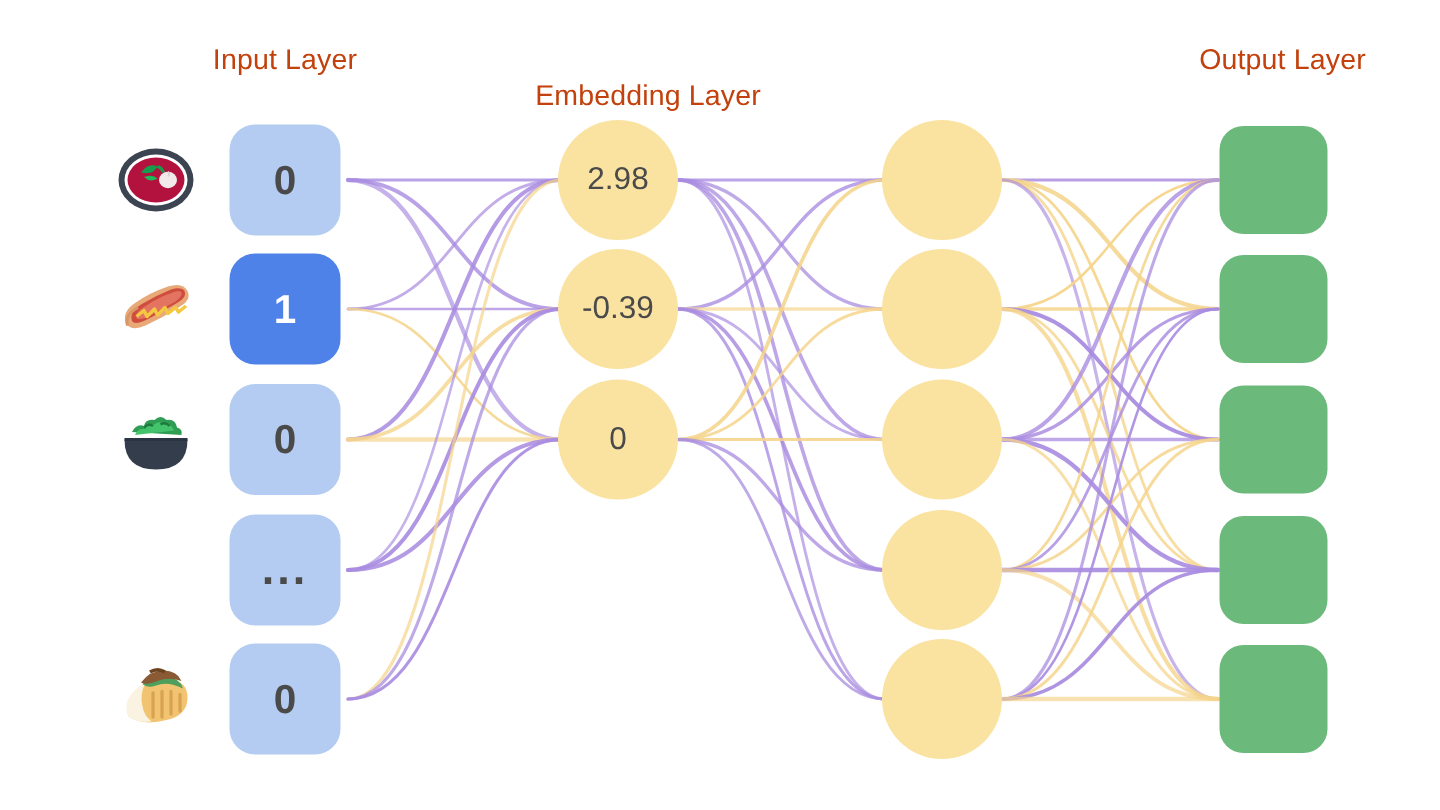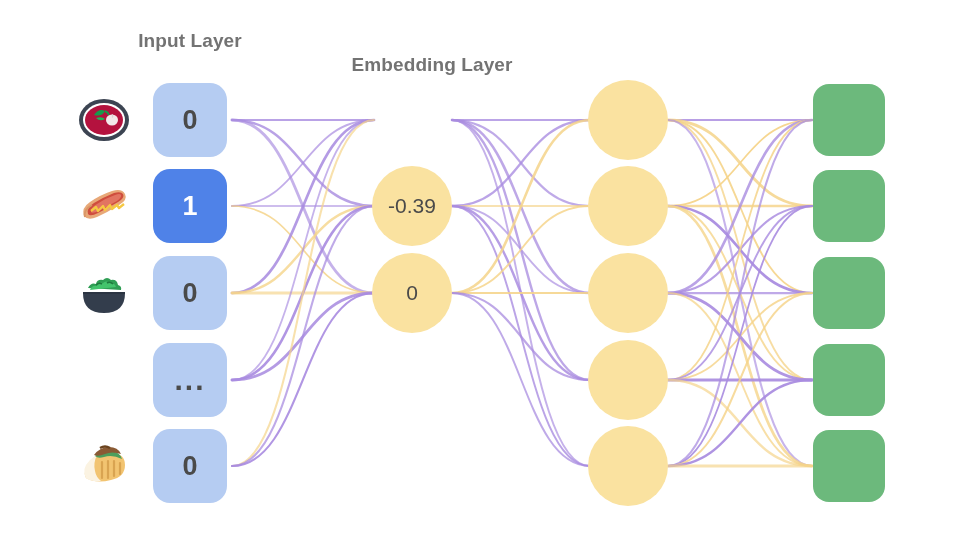--- a/index.html
+++ b/index.html
@@ -17,22 +17,22 @@
   #diagram-root {
     position: relative;
     width: 960px;
     height: 540px;
     background: #ffffff;
   }
   
   .layer-title {
     position: absolute;
     font-size: 19px;
-    font-weight: bold;
-    color: #737373;
+    font-weight: normal;
+    color: #c2410c;
     letter-spacing: 0.1px;
     text-align: left;
     white-space: nowrap;
     transform: translateX(-50%);
   }
   #title-input  { left: 190px; top: 30px; }
   #title-embed  { left: 432px; top: 30px; margin-top: 24px; }
   #title-output { left: 855px; top: 30px; }
 
   
@@ -103,20 +103,21 @@
     left: 849px;
   }
 </style>
 </head>
 <body>
 
 <div id="diagram-root">
 
   <div class="layer-title" id="title-input">Input Layer</div>
   <div class="layer-title" id="title-embed">Embedding Layer</div>
+  <div class="layer-title" id="title-output">Output Layer</div>
 
   <svg id="edges-svg" viewBox="0 0 960 540" xmlns="http://www.w3.org/2000/svg">
     <g id="edge-group" fill="none" stroke-width="2.1" stroke-linecap="round">
         <path d="M232 120 C303 120, 303 120, 374 120" stroke="#a98ce0" stroke-width="2.02" opacity="0.81" fill="none"></path>
         <path d="M232 120 C303 120, 303 206, 374 206" stroke="#a98ce0" stroke-width="2.54" opacity="0.81" fill="none"></path>
         <path d="M232 120 C303 120, 303 293, 374 293" stroke="#a98ce0" stroke-width="2.88" opacity="0.67" fill="none"></path>
         <path d="M232 206 C303 206, 303 120, 374 120" stroke="#a98ce0" stroke-width="1.89" opacity="0.71" fill="none"></path>
         <path d="M232 206 C303 206, 303 206, 374 206" stroke="#a98ce0" stroke-width="1.68" opacity="0.77" fill="none"></path>
         <path d="M232 206 C303 206, 303 293, 374 293" stroke="#f5d48a" stroke-width="1.70" opacity="0.85" fill="none"></path>
         <path d="M232 293 C303 293, 303 120, 374 120" stroke="#a98ce0" stroke-width="2.73" opacity="0.87" fill="none"></path>
@@ -215,20 +216,21 @@
       <path d="M26 24 v16 M32 23 v17 M38 23 v15 M44 25 v11" stroke="#d9a451" stroke-width="2.2" fill="none" stroke-linecap="round"></path>
     </svg>
   </div>
 
   <div class="input-box off" style="top:120px">0</div>
   <div class="input-box on" style="top:206px">1</div>
   <div class="input-box off" style="top:293px">0</div>
   <div class="input-box off ellipsis" style="top:380px">...</div>
   <div class="input-box off" style="top:466px">0</div>
 
+  <div class="node-circle embed-node" style="top:120px">2.98</div>
   <div class="node-circle embed-node" style="top:206px">-0.39</div>
   <div class="node-circle embed-node" style="top:293px">0</div>
 
   <div class="node-circle hidden-node" style="top:120px"></div>
   <div class="node-circle hidden-node" style="top:206px"></div>
   <div class="node-circle hidden-node" style="top:293px"></div>
   <div class="node-circle hidden-node" style="top:380px"></div>
   <div class="node-circle hidden-node" style="top:466px"></div>
 
   <div class="output-box" style="top:120px"></div>

